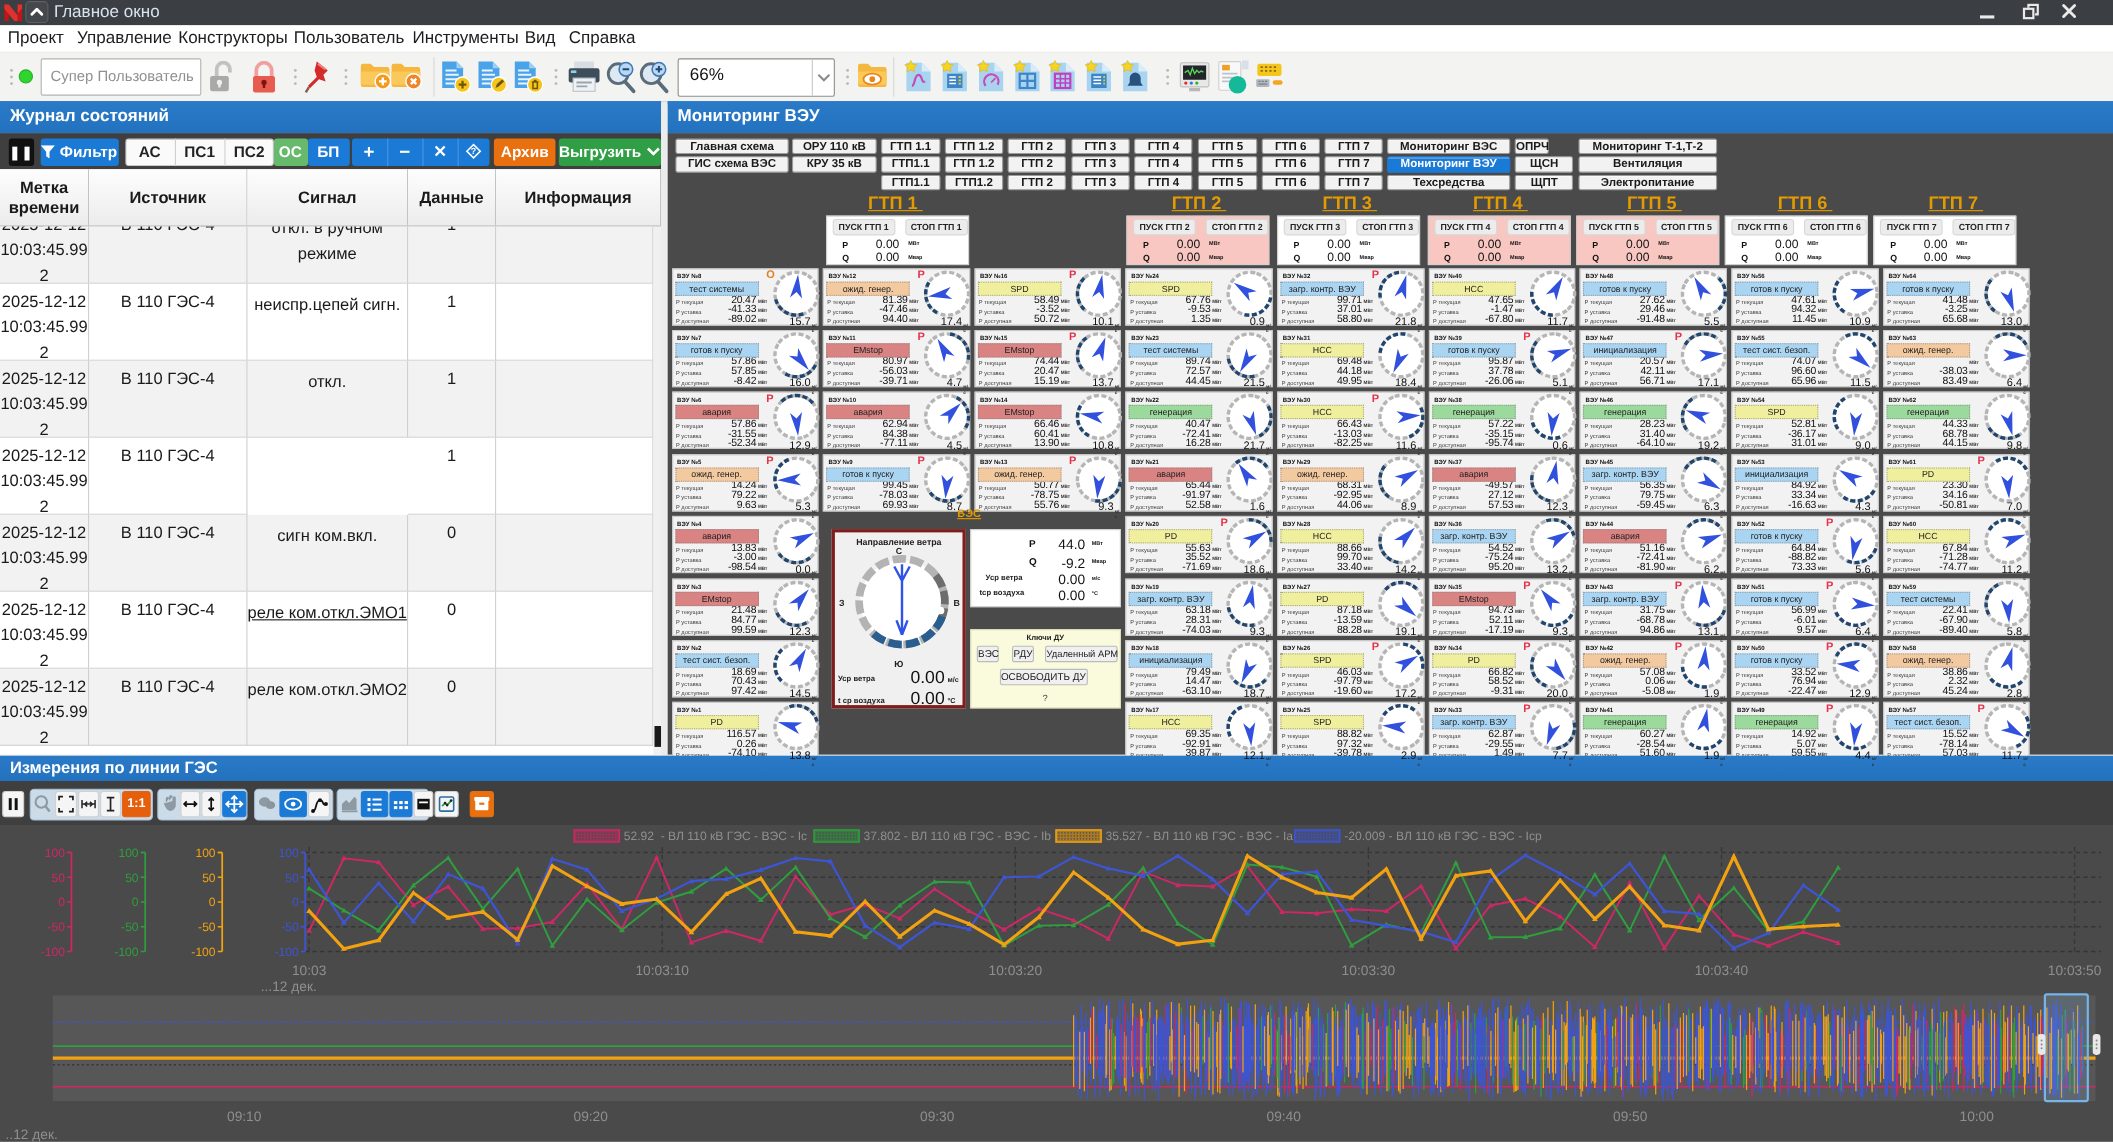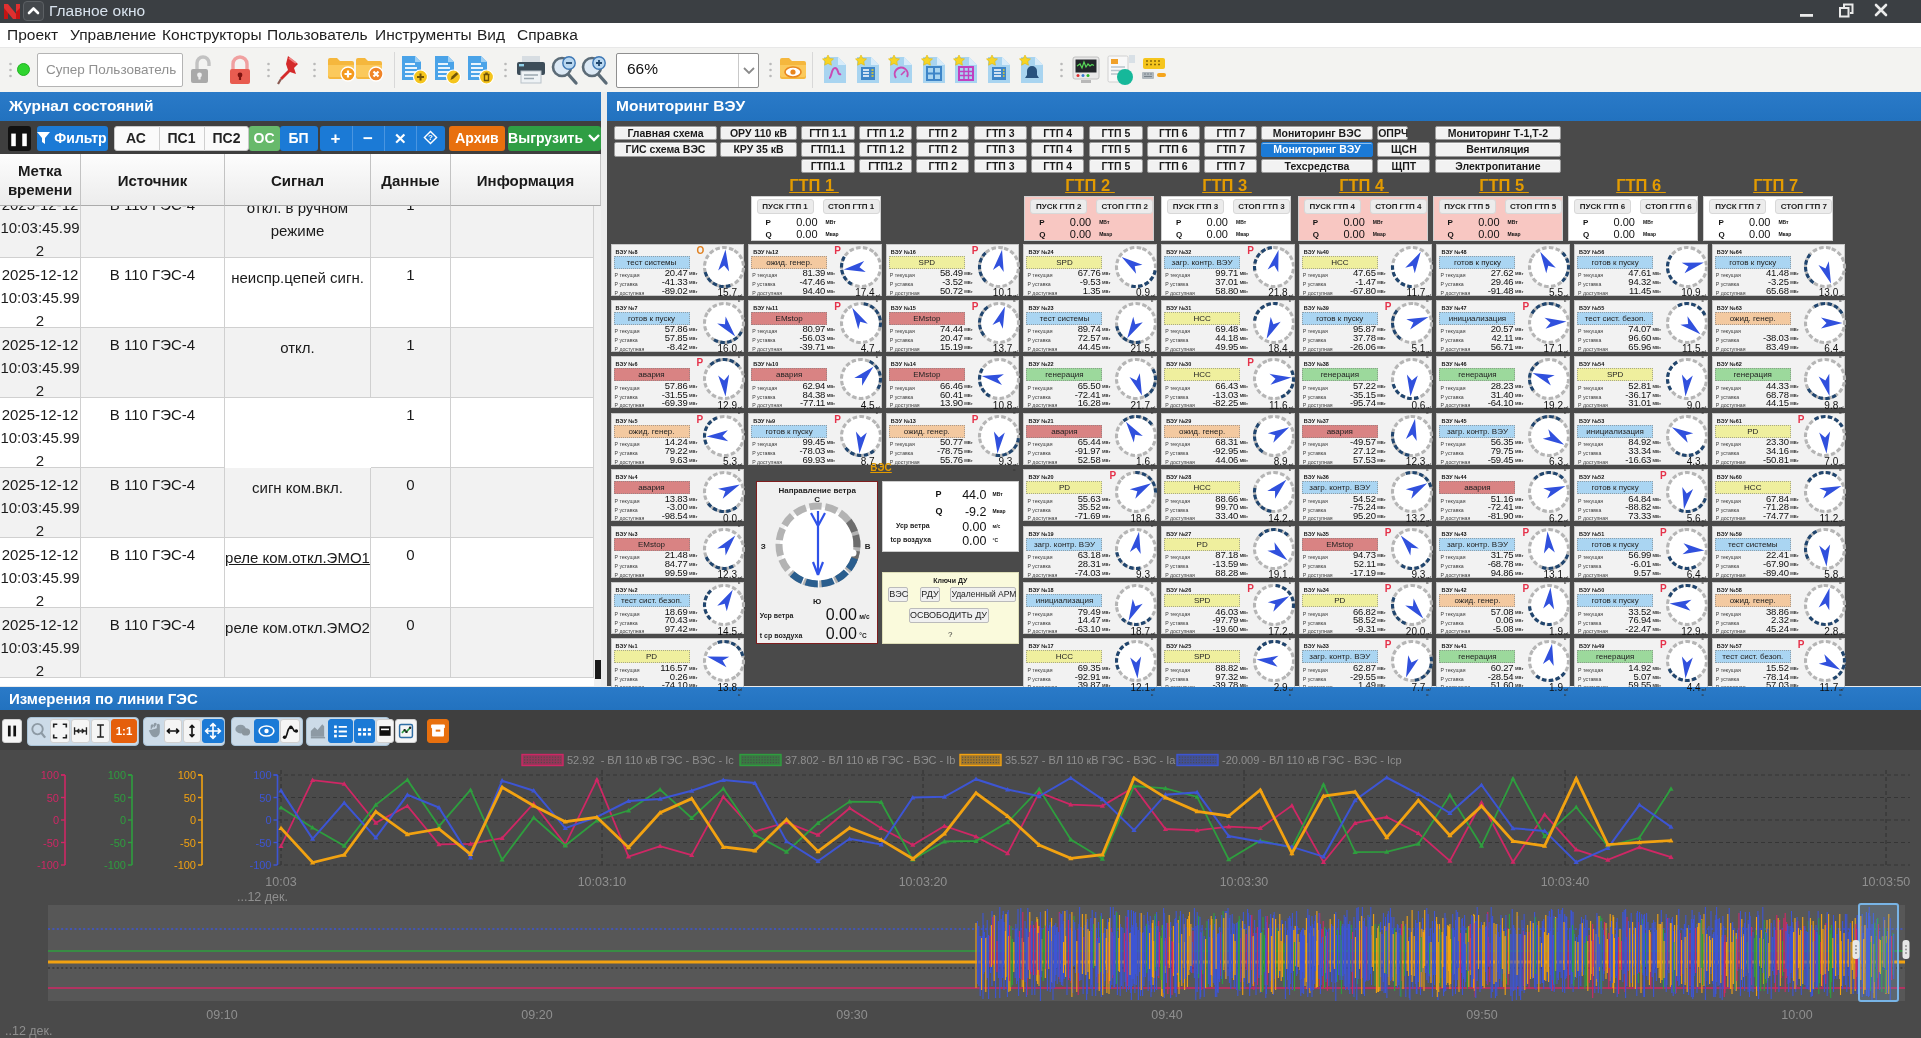--- a/index.html
+++ b/index.html
@@ -561,21 +561,21 @@
 </div>
     <div class="cell" style="left:610.5px;top:356.34000000000003px;width:133.6px;height:52.1px;">
 <div class="cname">ВЭУ №6</div>
       <div class="cletter" style="color:#e5324a">Р</div>
 <div class="cband" style="background:#d98383">авария</div>
 <div class="clab" style="top:27.5px;">Р текущая</div>
 <div class="clab" style="top:36.5px;">Р уставка</div>
 <div class="clab" style="top:45px;">Р доступная</div>
 <div class="cval" style="top:22.5px;">57.86</div>
 <div class="cval" style="top:31.2px;">-31.55</div>
-<div class="cval" style="top:40px;">-69.39</div>
+<div class="cval" style="top:40px;">-52.34</div>
 <div class="cunit" style="top:26.5px;">МВт</div>
 <div class="cunit" style="top:35.2px;">МВт</div>
 <div class="cunit" style="top:44px;">МВт</div>
 <svg class="abs" style="left:90px;top:0px" width="44" height="44" viewBox="0 0 44 44">
 <circle cx="22" cy="22" r="19" fill="#fff"></circle>
 <circle cx="22" cy="22" r="19.5" fill="none" stroke="#b5b5b5" stroke-width="3.1" pathLength="100" stroke-dasharray="3.7 1.9" transform="rotate(74 22 22)"></circle>
 <circle cx="22" cy="22" r="19.5" fill="none" stroke="#20456e" stroke-width="3.1" pathLength="100" stroke-dasharray="3.7 1.9 3.7 1.9 3.7 1.9 3.7 1.9 3.7 74.5" transform="rotate(226 22 22)"></circle>
 <g transform="rotate(175 22 22)">
           <path d="M22 4.5 L27.5 26 L22 20.5 L16.5 26 Z" fill="#3050dd"></path>
         </g>
@@ -934,21 +934,21 @@
 </svg>
 <div class="cwind">21.5</div>
       <div class="cwunit">м/с</div>
 </div>
     <div class="cell" style="left:1023.48px;top:356.34000000000003px;width:133.6px;height:52.1px;">
 <div class="cname">ВЭУ №22</div>
 <div class="cband" style="background:#9cd99c">генерация</div>
 <div class="clab" style="top:27.5px;">Р текущая</div>
 <div class="clab" style="top:36.5px;">Р уставка</div>
 <div class="clab" style="top:45px;">Р доступная</div>
-<div class="cval" style="top:22.5px;">65.50</div>
+<div class="cval" style="top:22.5px;">40.47</div>
 <div class="cval" style="top:31.2px;">-72.41</div>
 <div class="cval" style="top:40px;">16.28</div>
 <div class="cunit" style="top:26.5px;">МВт</div>
 <div class="cunit" style="top:35.2px;">МВт</div>
 <div class="cunit" style="top:44px;">МВт</div>
 <svg class="abs" style="left:90px;top:0px" width="44" height="44" viewBox="0 0 44 44">
 <circle cx="22" cy="22" r="19" fill="#fff"></circle>
 <circle cx="22" cy="22" r="19.5" fill="none" stroke="#b5b5b5" stroke-width="3.1" pathLength="100" stroke-dasharray="3.7 1.9" transform="rotate(284 22 22)"></circle>
 <circle cx="22" cy="22" r="19.5" fill="none" stroke="#20456e" stroke-width="3.1" pathLength="100" stroke-dasharray="3.7 1.9 3.7 1.9 3.7 1.9 3.7 1.9 3.7 74.5" transform="rotate(330 22 22)"></circle>
 <g transform="rotate(160 22 22)">
@@ -2004,21 +2004,21 @@
 <circle cx="22" cy="22" r="19.5" fill="none" stroke="#b5b5b5" stroke-width="3.1" pathLength="100" stroke-dasharray="3.7 1.9" transform="rotate(212 22 22)"></circle>
 <circle cx="22" cy="22" r="19.5" fill="none" stroke="#20456e" stroke-width="3.1" pathLength="100" stroke-dasharray="3.7 1.9 3.7 1.9 3.7 1.9 3.7 1.9 3.7 74.5" transform="rotate(331 22 22)"></circle>
 <g transform="rotate(120 22 22)">
           <path d="M22 4.5 L27.5 26 L22 20.5 L16.5 26 Z" fill="#3050dd"></path>
         </g>
 </svg>
 <div class="cwind">11.7</div>
       <div class="cwunit">м/с</div>
 </div>
     <div class="abs" style="left:855px;top:462px;width:52px;height:12px;text-align:center;font-size:10px;font-weight:700;color:#e39b00;text-decoration:underline;">ВЭС</div>
-    <div class="abs" style="left:755.8px;top:481px;width:122.7px;height:163px;background:#f0f0f0;border:1px solid #7f1d1d;padding-left:24px;">
+    <div class="abs" style="left:755.8px;top:481px;width:122.7px;height:163px;background:#f0f0f0;border:3px solid #7f1d1d;padding-left:24px;">
 <div class="abs" style="left:0;top:3.5px;width:100%;text-align:center;font-size:8px;font-weight:700;color:#222;">Направление ветра</div>
 <div class="abs" style="left:0;top:12.5px;width:100%;text-align:center;font-size:8px;font-weight:700;color:#222;">С</div>
 <div class="abs" style="left:0;top:114.5px;width:100%;text-align:center;font-size:8px;font-weight:700;color:#222;">Ю</div>
 <div class="abs" style="left:4px;top:60px;font-size:8px;font-weight:700;color:#222;">З</div>
 <div class="abs" style="left:108px;top:60px;font-size:8px;font-weight:700;color:#222;">В</div>
 <svg class="abs" style="left:17px;top:19px" width="88" height="88" viewBox="0 0 88 88">
 <circle cx="44" cy="44" r="38" fill="#fff"></circle>
 <circle cx="44" cy="44" r="39" fill="none" stroke="#b3b3b3" stroke-width="7" pathLength="100" stroke-dasharray="5 1.5"></circle>
 <circle cx="44" cy="44" r="39" fill="none" stroke="#6d6d6d" stroke-width="7" pathLength="100" stroke-dasharray="5 1.5 5 1.5 5 82.5" transform="rotate(-38 44 44)"></circle>
 <circle cx="44" cy="44" r="39" fill="none" stroke="#2a5e8e" stroke-width="7" pathLength="100" stroke-dasharray="5 1.5 5 1.5 5 1.5 5 1.5 5 73" transform="rotate(20 44 44)"></circle>

